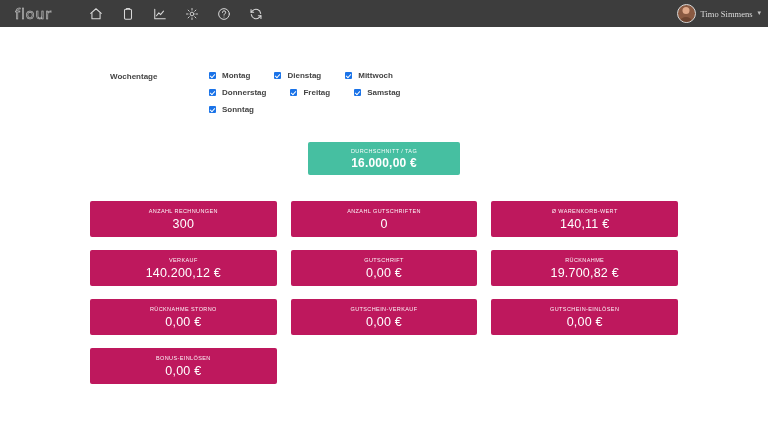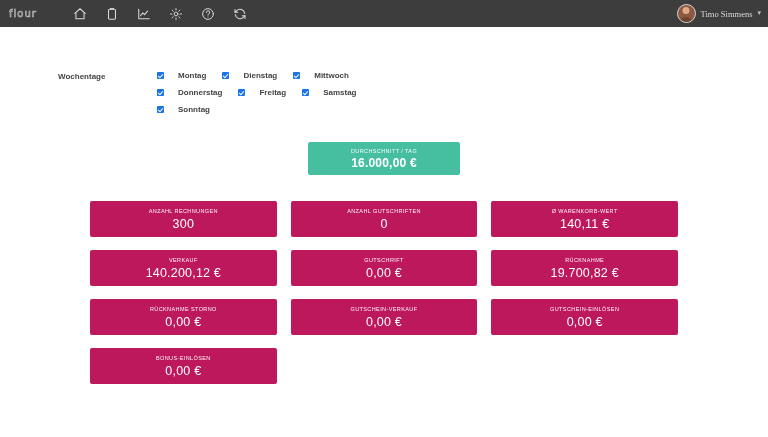--- a/index.html
+++ b/index.html
@@ -17,22 +17,22 @@
 
   
   .topbar {
     height: 27px;
     background: #3d3d3d;
     display: flex;
     align-items: center;
     position: relative;
   }
   .logo {
-    margin-left: 9px;
-    font-size: 10px;
+    margin-left: 15px;
+    font-size: 14px;
     letter-spacing: 1px;
     color: #3d3d3d;
     -webkit-text-stroke: 0.6px #c9c9c9;
     text-transform: lowercase;
     font-family: "DejaVu Sans", sans-serif;
     font-weight: 400;
     user-select: none;
   }
   .nav-icons {
     display: flex;
@@ -102,21 +102,21 @@
   .caret {
     color: #c0c0c0;
     font-size: 7px;
     line-height: 1;
   }
 
   
   .filter-row {
     display: flex;
     padding-top: 44px;
-    padding-left: 58px;
+    padding-left: 110px;
   }
   .filter-label {
     font-size: 8px;
     font-weight: bold;
     color: #444;
     width: 99px;
     flex-shrink: 0;
     padding-top: 1px;
   }
   .weekdays {
@@ -125,23 +125,23 @@
     gap: 8px;
   }
   .wd-line {
     display: flex;
     align-items: center;
     gap: 4px;
   }
   .wd-item {
     display: flex;
     align-items: center;
-    gap: 14px;
-    cursor: pointer;
-    margin-right: 12px;
+    gap: 6px;
+    cursor: pointer;
+    margin-right: 20px;
   }
   .cb {
     width: 7px;
     height: 7px;
     background: #1a73e8;
     border-radius: 1px;
     position: relative;
     flex-shrink: 0;
     display: block;
   }

